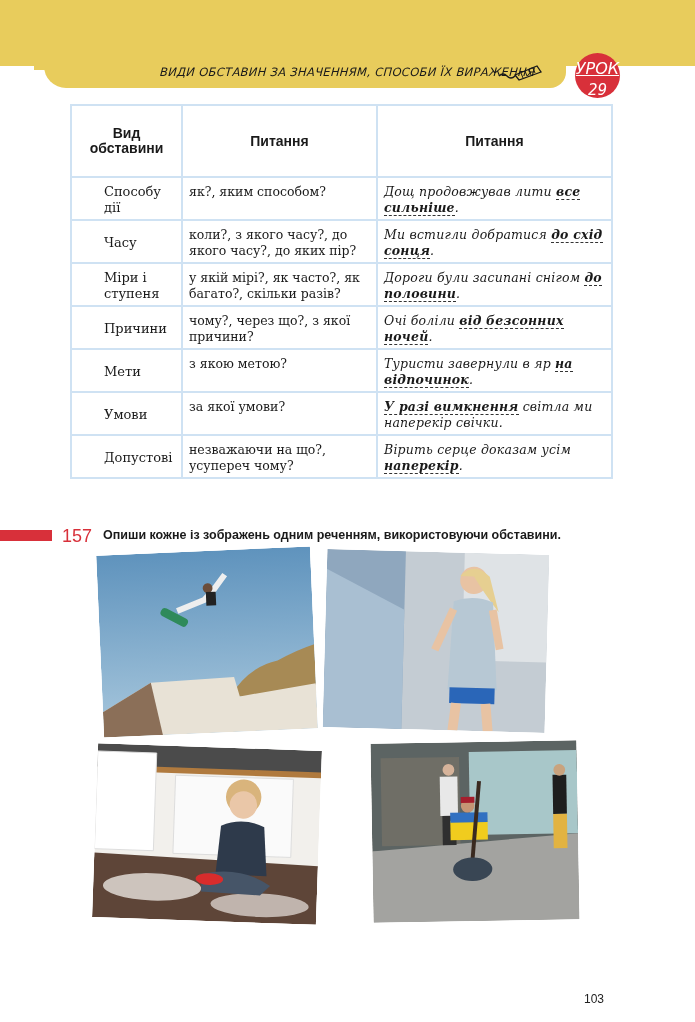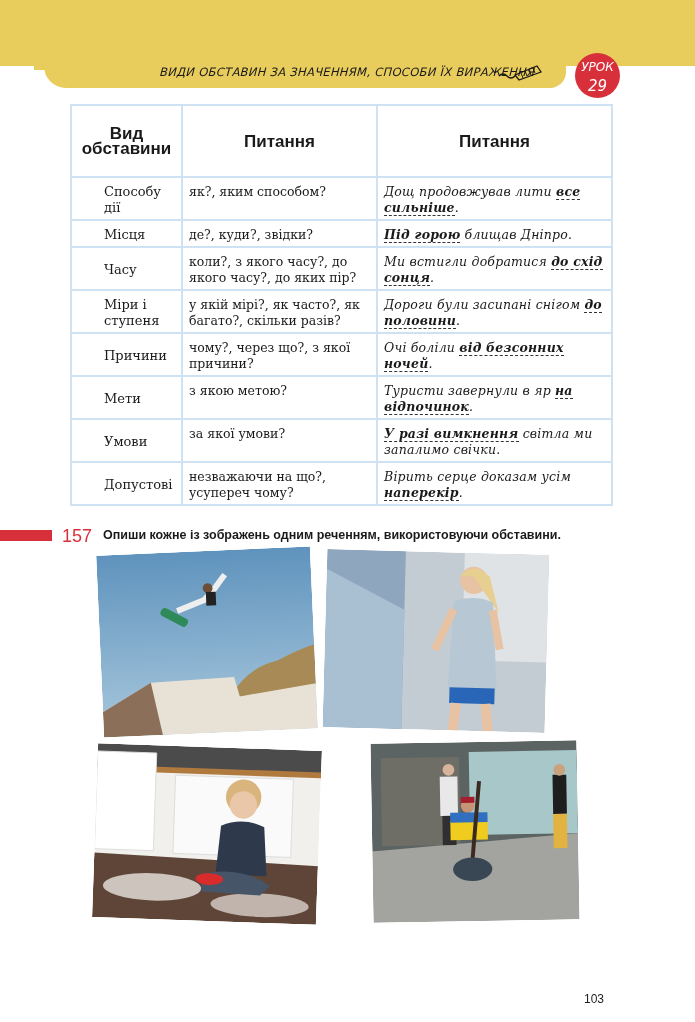--- a/index.html
+++ b/index.html
@@ -19,29 +19,29 @@
       position: absolute; left: 160px; top: 65px; font-family: "DejaVu Sans", sans-serif;
       font-size: 11.5px; font-style: italic; letter-spacing: 0.3px; color: #1a1a1a;
       transform: skewX(-4deg);
     }
     .pen-icon { position: absolute; left: 497px; top: 63px; width: 48px; height: 18px; }
     .lesson-badge {
       position: absolute; left: 575px; top: 53px; width: 45px; height: 45px; border-radius: 50%;
       background: #d8303a; color: #fff; text-align: center; font-family: "DejaVu Sans", sans-serif;
       line-height: 1;
     }
-    .lesson-badge .lbl { display: block; font-size: 12px; padding-top: 8px; font-style: italic; }
+    .lesson-badge .lbl { display: block; font-size: 16px; padding-top: 8px; font-style: italic; text-decoration: underline; }
     .lesson-badge .num { display: block; font-size: 15px; font-style: italic; margin-top: 6px; }
 
     table.adv {
       position: absolute; left: 70px; top: 104px; width: 543px; border-collapse: collapse;
       font-family: "DejaVu Serif", serif; font-size: 12.5px; color: #1a1a1a;
     }
     table.adv td, table.adv th { border: 2px solid #cfe2f3; vertical-align: top; padding: 6px 6px 3px 6px; line-height: 16px; }
-    table.adv th { font-family: "Liberation Sans", sans-serif; font-weight: bold; font-size: 17px; text-align: center; vertical-align: middle; height: 38px; padding: 20px 4px; line-height: 15px; }
+    table.adv th { font-family: "Liberation Sans", sans-serif; font-weight: bold; font-size: 14px; text-align: center; vertical-align: middle; height: 38px; padding: 20px 4px; line-height: 15px; }
     table.adv td.kind { vertical-align: middle; width: 111px; font-size: 13px; padding-left: 32px; }
     table.adv td.q { width: 195px; }
     table.adv td.ex { font-style: italic; letter-spacing: 0.2px; }
     .adv-mark { font-weight: bold; border-bottom: 1.5px dashed #333; }
 
     .task-bar { position: absolute; left: 0; top: 530px; width: 52px; height: 11px; background: #d8303a; }
     .task-num { position: absolute; left: 62px; top: 526px; font-size: 18px; color: #d8303a; font-family: "Liberation Sans", sans-serif; }
     .task-text { position: absolute; left: 103px; top: 528px; font-size: 12.5px; font-weight: bold; font-family: "Liberation Sans", sans-serif; }
 
     .photo { position: absolute; overflow: hidden; border: 2px solid #fff; }
@@ -75,25 +75,20 @@
     <th style="width:111px">Вид обставини</th>
     <th>Питання</th>
     <th>Питання</th>
   </tr>
   <tr>
     <td class="kind">Способу дії</td>
     <td class="q">як?, яким способом?</td>
     <td class="ex"><span>Дощ продовжував лити </span><span class="adv-mark">все сильніше</span><span>.</span></td>
   </tr>
   <tr>
-    <td class="kind">Місця</td>
-    <td class="q">де?, куди?, звідки?</td>
-    <td class="ex"><span></span><span class="adv-mark">Під горою</span><span> блищав Дніпро.</span></td>
-  </tr>
-  <tr>
     <td class="kind">Часу</td>
     <td class="q">коли?, з якого часу?, до якого часу?, до яких пір?</td>
     <td class="ex"><span>Ми встигли добратися </span><span class="adv-mark">до схід сонця</span><span>.</span></td>
   </tr>
   <tr>
     <td class="kind">Міри і ступеня</td>
     <td class="q">у якій мірі?, як часто?, як багато?, скільки разів?</td>
     <td class="ex"><span>Дороги були засипані снігом </span><span class="adv-mark">до половини</span><span>.</span></td>
   </tr>
   <tr>
@@ -102,21 +97,21 @@
     <td class="ex"><span>Очі боліли </span><span class="adv-mark">від безсонних ночей</span><span>.</span></td>
   </tr>
   <tr>
     <td class="kind">Мети</td>
     <td class="q">з якою метою?</td>
     <td class="ex"><span>Туристи завернули в яр </span><span class="adv-mark">на відпочинок</span><span>.</span></td>
   </tr>
   <tr>
     <td class="kind">Умови</td>
     <td class="q">за якої умови?</td>
-    <td class="ex"><span></span><span class="adv-mark">У разі вимкнення</span><span> світла ми запалимо свічки.</span></td>
+    <td class="ex"><span></span><span class="adv-mark">У разі вимкнення</span><span> світла ми наперекір свічки.</span></td>
   </tr>
   <tr>
     <td class="kind">Допустові</td>
     <td class="q">незважаючи на що?, усупереч чому?</td>
     <td class="ex"><span>Вірить серце доказам усім </span><span class="adv-mark">наперекір</span><span>.</span></td>
   </tr>
 </tbody>
   </table>
 
 <div class="task-bar"></div>

